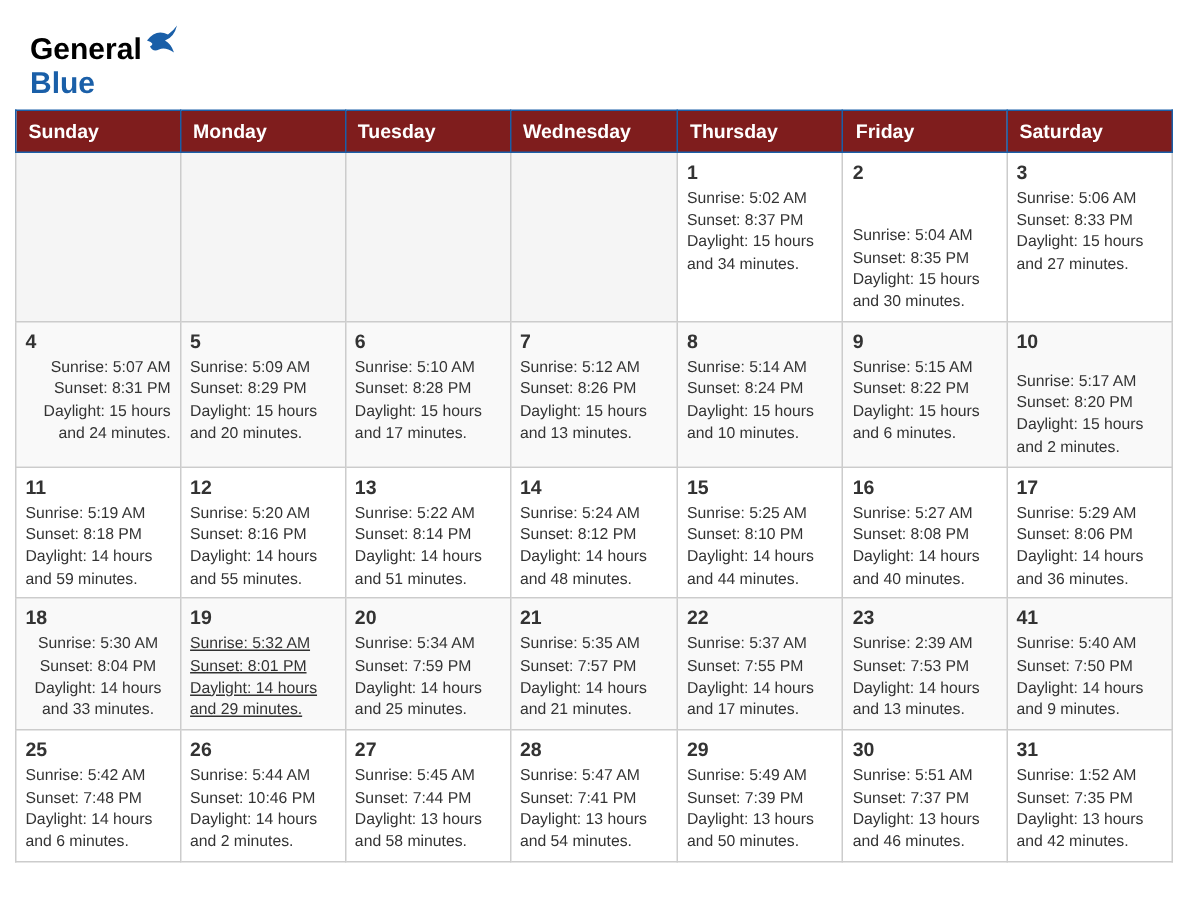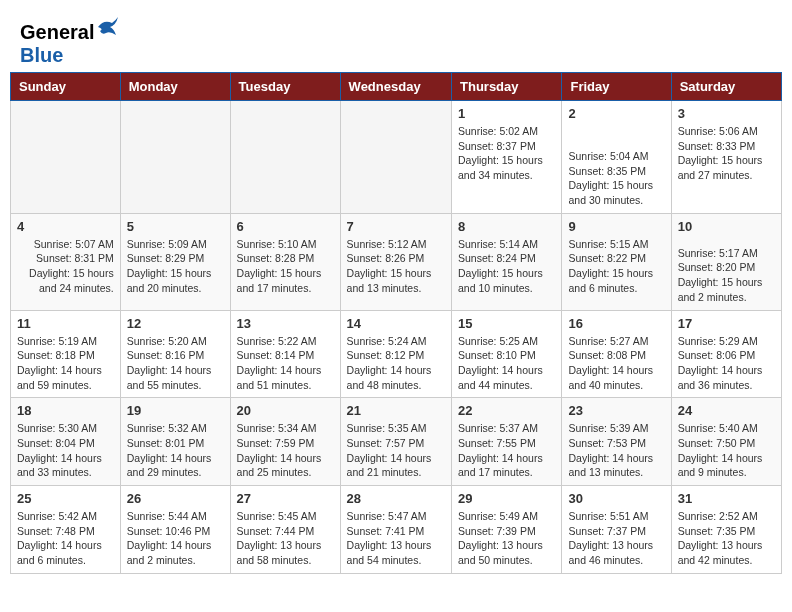--- a/index.html
+++ b/index.html
@@ -256,28 +256,28 @@
             <span class="day-number">17</span>
             <div class="day-info" style="white-space: pre-line;">Sunrise: 5:29 AM
 Sunset: 8:06 PM
 Daylight: 14 hours
 and 36 minutes.</div>
           </td>
         </tr>
         <tr>
           <td>
             <span class="day-number">18</span>
-            <div class="day-info" style="white-space: pre-line;">Sunrise: 5:30 AM
+            <div class="day-info" style="white-space: pre-line; text-align: center;">Sunrise: 5:30 AM
 Sunset: 8:04 PM
 Daylight: 14 hours
 and 33 minutes.</div>
           </td>
           <td>
             <span class="day-number">19</span>
-            <div class="day-info" style="white-space: pre-line;">Sunrise: 5:32 AM
+            <div class="day-info" style="white-space: pre-line; text-decoration: underline;">Sunrise: 5:32 AM
 Sunset: 8:01 PM
 Daylight: 14 hours
 and 29 minutes.</div>
           </td>
           <td>
             <span class="day-number">20</span>
             <div class="day-info" style="white-space: pre-line;">Sunrise: 5:34 AM
 Sunset: 7:59 PM
 Daylight: 14 hours
 and 25 minutes.</div>
@@ -291,27 +291,27 @@
           </td>
           <td>
             <span class="day-number">22</span>
             <div class="day-info" style="white-space: pre-line;">Sunrise: 5:37 AM
 Sunset: 7:55 PM
 Daylight: 14 hours
 and 17 minutes.</div>
           </td>
           <td>
             <span class="day-number">23</span>
-            <div class="day-info" style="white-space: pre-line;">Sunrise: 5:39 AM
+            <div class="day-info" style="white-space: pre-line;">Sunrise: 2:39 AM
 Sunset: 7:53 PM
 Daylight: 14 hours
 and 13 minutes.</div>
           </td>
           <td>
-            <span class="day-number">24</span>
+            <span class="day-number">41</span>
             <div class="day-info" style="white-space: pre-line;">Sunrise: 5:40 AM
 Sunset: 7:50 PM
 Daylight: 14 hours
 and 9 minutes.</div>
           </td>
         </tr>
         <tr>
           <td>
             <span class="day-number">25</span>
             <div class="day-info" style="white-space: pre-line;">Sunrise: 5:42 AM
@@ -349,21 +349,21 @@
           </td>
           <td>
             <span class="day-number">30</span>
             <div class="day-info" style="white-space: pre-line;">Sunrise: 5:51 AM
 Sunset: 7:37 PM
 Daylight: 13 hours
 and 46 minutes.</div>
           </td>
           <td>
             <span class="day-number">31</span>
-            <div class="day-info" style="white-space: pre-line;">Sunrise: 2:52 AM
+            <div class="day-info" style="white-space: pre-line;">Sunrise: 1:52 AM
 Sunset: 7:35 PM
 Daylight: 13 hours
 and 42 minutes.</div>
           </td>
         </tr>
       </tbody>
   </table>
 </div>
 
 </body></html>

